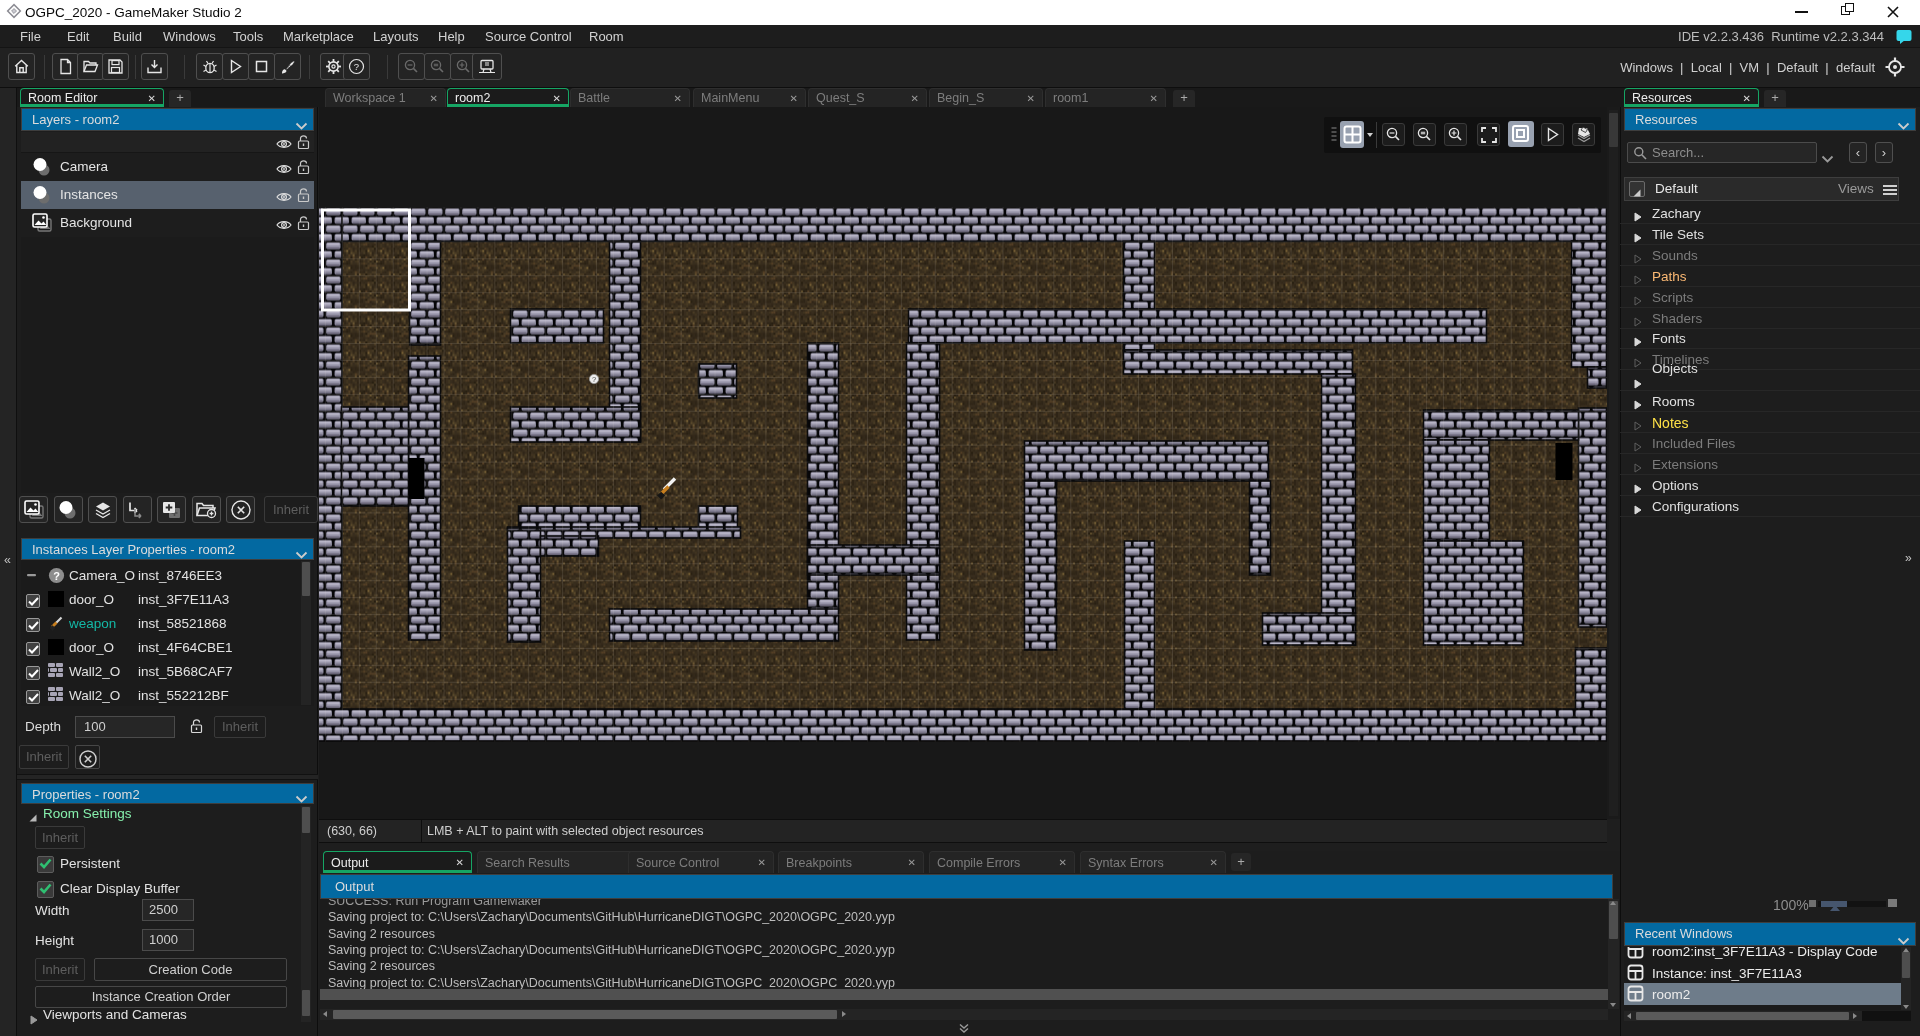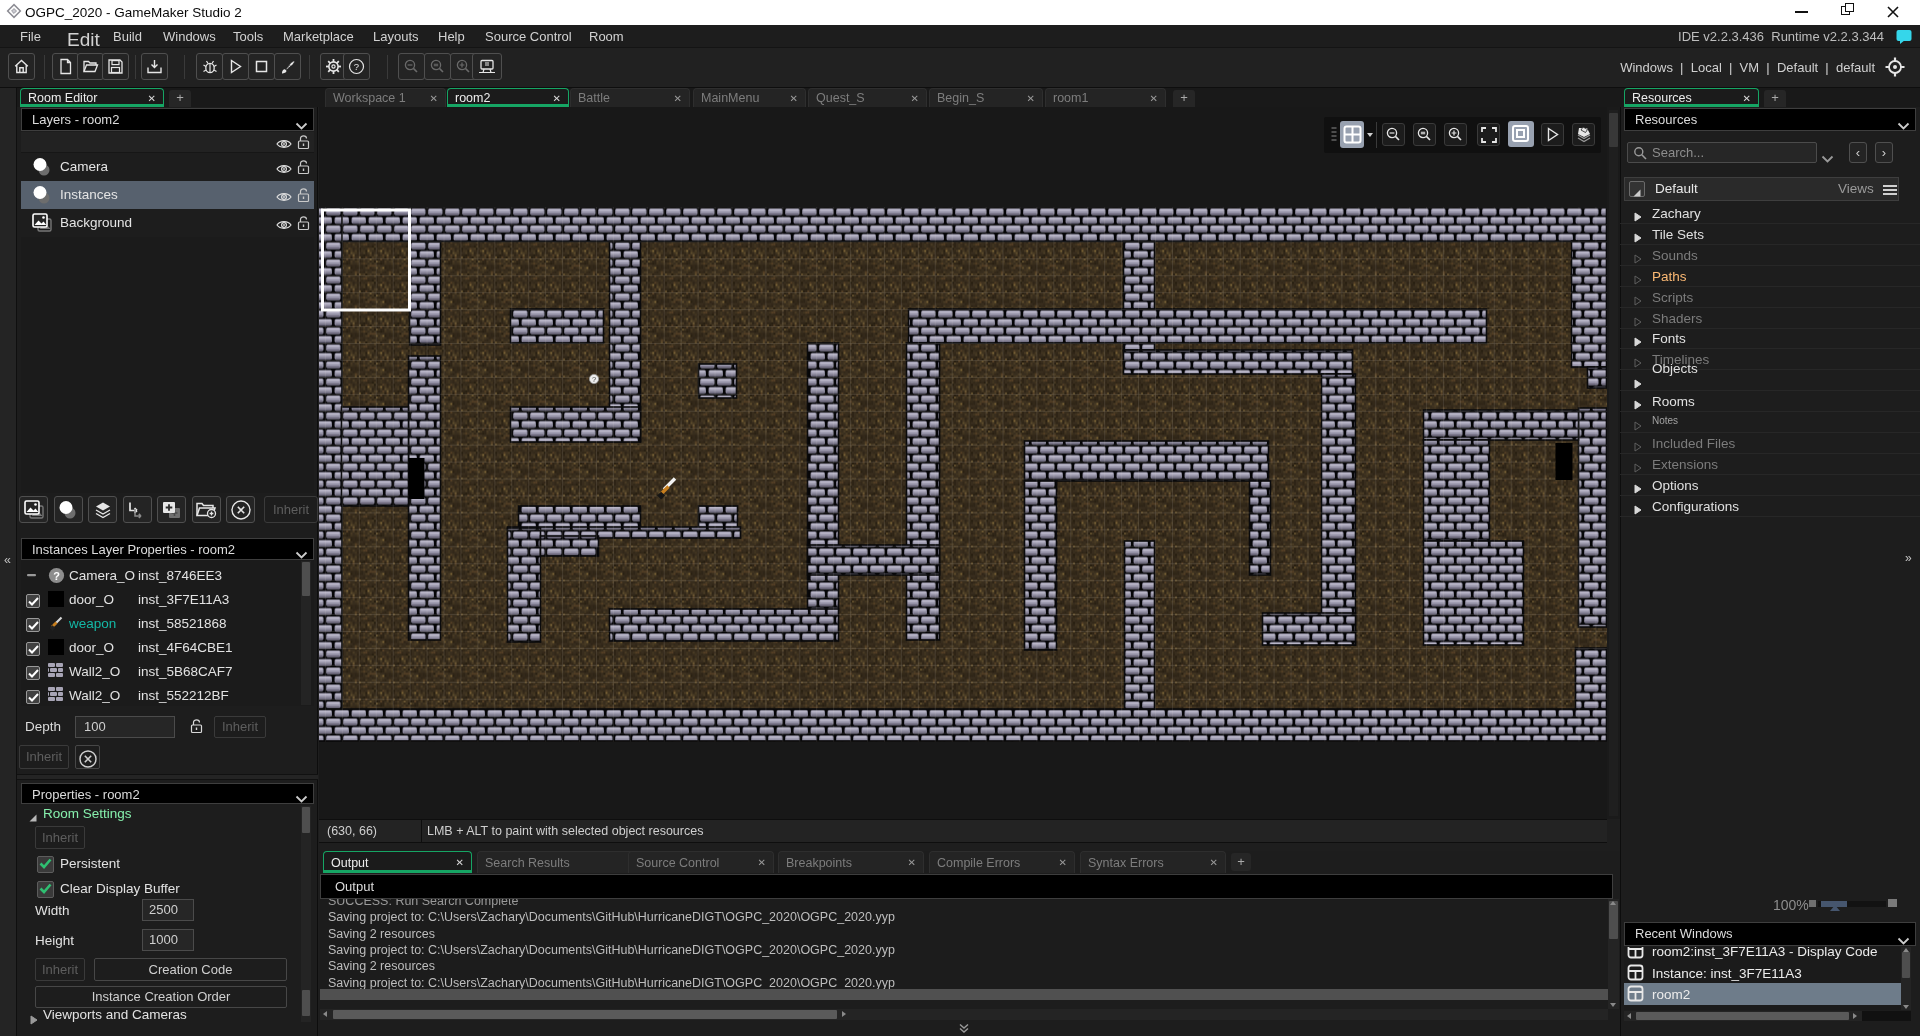--- a/index.html
+++ b/index.html
@@ -1,17 +1,17 @@
 <!DOCTYPE html>
 <html><head><meta charset="utf-8"><style>
 *{margin:0;padding:0;box-sizing:border-box}
 html,body{width:1920px;height:1036px;overflow:hidden}
 body{background:#1e1e1e;font-family:"Liberation Sans",sans-serif;position:relative;color:#cfcfcf;-webkit-font-smoothing:antialiased}
 .a{position:absolute}
-.hdr{background:#000000;border:1px solid #3e3e3e;color:#dcdcdc;font-size:13px;line-height:21px;padding-left:10px}
+.hdr{background:#0369a1;border:1px solid #3e3e3e;color:#dcdcdc;font-size:13px;line-height:21px;padding-left:10px}
 .inp{background:#262626;border:1px solid #4b4b4b;color:#cfcfcf;font-size:13px}
 .btn{background:transparent;border:1px solid #474747;border-radius:2px;color:#cfcfcf;font-size:13px;text-align:center}
 .btn.dis{color:#5e5e5e;border-color:#3a3a3a}
 .tbtn{background:#242424;border:1px solid #4f4f4f;border-radius:3px;display:flex;align-items:center;justify-content:center}
 .tab{font-size:12.5px;color:#7d7d7d;background:#242424;border:1px solid #2e2e2e;border-bottom:none;border-radius:4px 4px 0 0;display:flex;align-items:center;padding:0 7px}
 .tab .x{margin-left:auto;font-size:10px;color:#9a9a9a}
 .tab.act{background:#1b1b1b;color:#ececec;border:1px solid #16a564;border-bottom:none;box-shadow:inset 0 -3px 0 #16a564}
 .tab.act .x{color:#d8d8d8}
 .cbx{display:inline-block;width:14px;height:14px;background:#414141;border:1px solid #9a9a9a;border-radius:2px;text-align:center;line-height:11px}
 .gcbx{display:inline-block;width:17px;height:17px;background:#3a3a3a;border:1px solid #5d5d5d;border-radius:2px;text-align:center;line-height:13px}
@@ -28,21 +28,21 @@
     </svg></div>
 <div class="a" style="left:25px;top:5px;font-size:13.5px;color:#0a0a0a">OGPC_2020 - GameMaker Studio 2</div>
 <div class="a" style="left:1795px;top:11px;width:13px;height:1.8px;background:#111"></div>
 <div class="a" style="left:1841px;top:6px;width:9px;height:9px;border:1.4px solid #111;background:#fff"></div>
 <div class="a" style="left:1845px;top:3px;width:9px;height:9px;border:1.4px solid #111;background:#fff"></div>
 <svg width="14" height="14" viewBox="0 0 14 14" style="position:absolute;left:1886px;top:5px">
     <path d="M2 2 L12 12 M12 2 L2 12" stroke="#111" stroke-width="1.6"></path>
   </svg>
 <div class="a" style="left:0;top:25px;width:1920px;height:23px;background:#1d1d1d;border-bottom:1px solid #141414"></div>
 <div class="a" style="left:20px;top:29px;font-size:13px;color:#d2d2d2">File</div>
-<div class="a" style="left:67px;top:29px;font-size:19px;color:#d2d2d2">Edit</div>
+<div class="a" style="left:67px;top:29px;font-size:13px;color:#d2d2d2">Edit</div>
 <div class="a" style="left:113px;top:29px;font-size:13px;color:#d2d2d2">Build</div>
 <div class="a" style="left:163px;top:29px;font-size:13px;color:#d2d2d2">Windows</div>
 <div class="a" style="left:233px;top:29px;font-size:13px;color:#d2d2d2">Tools</div>
 <div class="a" style="left:283px;top:29px;font-size:13px;color:#d2d2d2">Marketplace</div>
 <div class="a" style="left:373px;top:29px;font-size:13px;color:#d2d2d2">Layouts</div>
 <div class="a" style="left:438px;top:29px;font-size:13px;color:#d2d2d2">Help</div>
 <div class="a" style="left:485px;top:29px;font-size:13px;color:#d2d2d2">Source Control</div>
 <div class="a" style="left:589px;top:29px;font-size:13px;color:#d2d2d2">Room</div>
 <div class="a" style="right:36px;top:29px;font-size:13px;color:#bdbdbd">IDE v2.2.3.436&nbsp; Runtime v2.2.3.344</div>
 <div class="a" style="left:1896px;top:29px"><svg width="18" height="16" viewBox="0 0 18 16" style="">
@@ -805,21 +805,21 @@
 <div class="a" style="left:319px;top:851px;width:1301px;height:185px;background:#1d1d1d"></div>
 <div class="a tab act" style="left:323px;top:851px;width:149px;height:22px">Output<span class="x">✕</span></div>
 <div class="a tab" style="left:477px;top:851px;width:168px;height:22px">Search Results<span class="x">✕</span></div>
 <div class="a tab" style="left:628px;top:851px;width:146px;height:22px">Source Control<span class="x">✕</span></div>
 <div class="a tab" style="left:778px;top:851px;width:146px;height:22px">Breakpoints<span class="x">✕</span></div>
 <div class="a tab" style="left:929px;top:851px;width:146px;height:22px">Compile Errors<span class="x">✕</span></div>
 <div class="a tab" style="left:1080px;top:851px;width:146px;height:22px">Syntax Errors<span class="x">✕</span></div>
 <div class="a" style="left:1231px;top:853px;width:20px;height:18px;background:#262626;border-radius:3px;color:#aaa;font-size:13px;text-align:center;line-height:17px">+</div>
 <div class="a hdr" style="left:320px;top:874px;width:1293px;height:25px;line-height:23px;padding-left:14px;font-size:13px">Output</div>
 <div class="a" style="left:320px;top:899px;width:1288px;height:101px;background:#1c1c1c;overflow:hidden">
-<div style="position:absolute;left:8px;top:-5.0px;font-size:12.5px;color:#9a9a9a;white-space:pre">SUCCESS: Run Search Complete</div>
+<div style="position:absolute;left:8px;top:-5.0px;font-size:12.5px;color:#9a9a9a;white-space:pre">SUCCESS: Run Program GameMaker</div>
 <div style="position:absolute;left:8px;top:11.3px;font-size:12.5px;color:#bdbdbd;white-space:pre">Saving project to: C:\Users\Zachary\Documents\GitHub\HurricaneDIGT\OGPC_2020\OGPC_2020.yyp</div>
 <div style="position:absolute;left:8px;top:27.6px;font-size:12.5px;color:#bdbdbd;white-space:pre">Saving 2 resources</div>
 <div style="position:absolute;left:8px;top:43.900000000000006px;font-size:12.5px;color:#bdbdbd;white-space:pre">Saving project to: C:\Users\Zachary\Documents\GitHub\HurricaneDIGT\OGPC_2020\OGPC_2020.yyp</div>
 <div style="position:absolute;left:8px;top:60.2px;font-size:12.5px;color:#bdbdbd;white-space:pre">Saving 2 resources</div>
 <div style="position:absolute;left:8px;top:76.5px;font-size:12.5px;color:#bdbdbd;white-space:pre">Saving project to: C:\Users\Zachary\Documents\GitHub\HurricaneDIGT\OGPC_2020\OGPC_2020.yyp</div>
 </div>
 <div class="a" style="left:320px;top:989px;width:1288px;height:11px;background:#505050"></div>
 <div class="a scr" style="left:320px;top:1009px;width:1288px;height:11px"></div>
 <div class="a thumb" style="left:333px;top:1010px;width:504px;height:9px;background:#5a5a5a"></div>
 <svg width="6" height="8" viewBox="0 0 6 8" style="position:absolute;left:322px;top:1010px">
@@ -919,21 +919,21 @@
 <div class="a" style="left:1652px;top:361px;font-size:13.5px;color:#e0e0e0">Objects</div>
 <div class="a" style="left:1620px;top:391.09999999999985px;width:300px;height:21px;border-bottom:1px solid #272727"></div>
 <div class="a" style="left:1634px;top:396.09999999999985px"><svg width="8" height="10" viewBox="0 0 8 10" style="">
       <path d="M1 1 L7 5 L1 9 Z" fill="#d8d8d8" stroke="#d8d8d8" stroke-width="1"></path>
     </svg></div>
 <div class="a" style="left:1652px;top:394.09999999999985px;font-size:13.5px;color:#e0e0e0">Rooms</div>
 <div class="a" style="left:1620px;top:411.99999999999983px;width:300px;height:21px;border-bottom:1px solid #272727"></div>
 <div class="a" style="left:1634px;top:416.99999999999983px"><svg width="8" height="10" viewBox="0 0 8 10" style="">
       <path d="M1 1 L7 5 L1 9 Z" fill="none" stroke="#5f5f5f" stroke-width="1"></path>
     </svg></div>
-<div class="a" style="left:1652px;top:414.99999999999983px;font-size:10px;color:#a3a3a3">Notes</div>
+<div class="a" style="left:1652px;top:414.99999999999983px;font-size:14px;color:#fde047">Notes</div>
 <div class="a" style="left:1620px;top:432.8999999999998px;width:300px;height:21px;border-bottom:1px solid #272727"></div>
 <div class="a" style="left:1634px;top:437.8999999999998px"><svg width="8" height="10" viewBox="0 0 8 10" style="">
       <path d="M1 1 L7 5 L1 9 Z" fill="none" stroke="#5f5f5f" stroke-width="1"></path>
     </svg></div>
 <div class="a" style="left:1652px;top:435.8999999999998px;font-size:13.5px;color:#7c7c7c">Included Files</div>
 <div class="a" style="left:1620px;top:453.7999999999998px;width:300px;height:21px;border-bottom:1px solid #272727"></div>
 <div class="a" style="left:1634px;top:458.7999999999998px"><svg width="8" height="10" viewBox="0 0 8 10" style="">
       <path d="M1 1 L7 5 L1 9 Z" fill="none" stroke="#5f5f5f" stroke-width="1"></path>
     </svg></div>
 <div class="a" style="left:1652px;top:456.7999999999998px;font-size:13.5px;color:#7c7c7c">Extensions</div>

